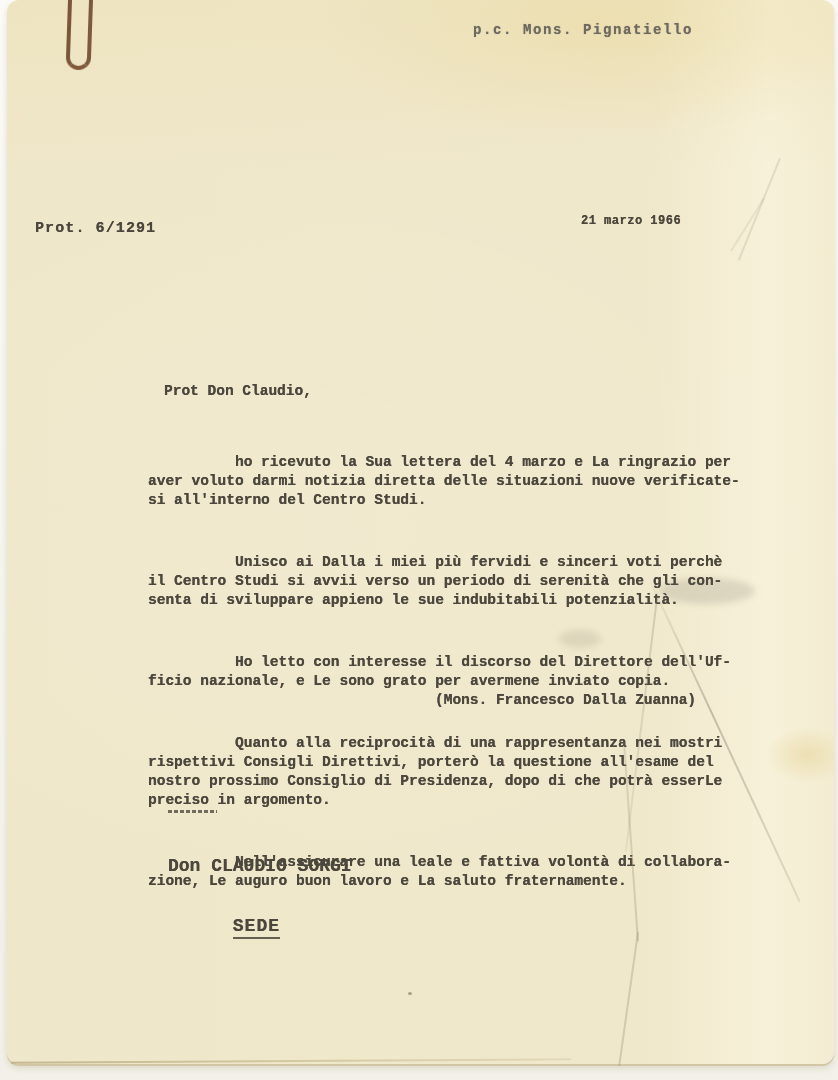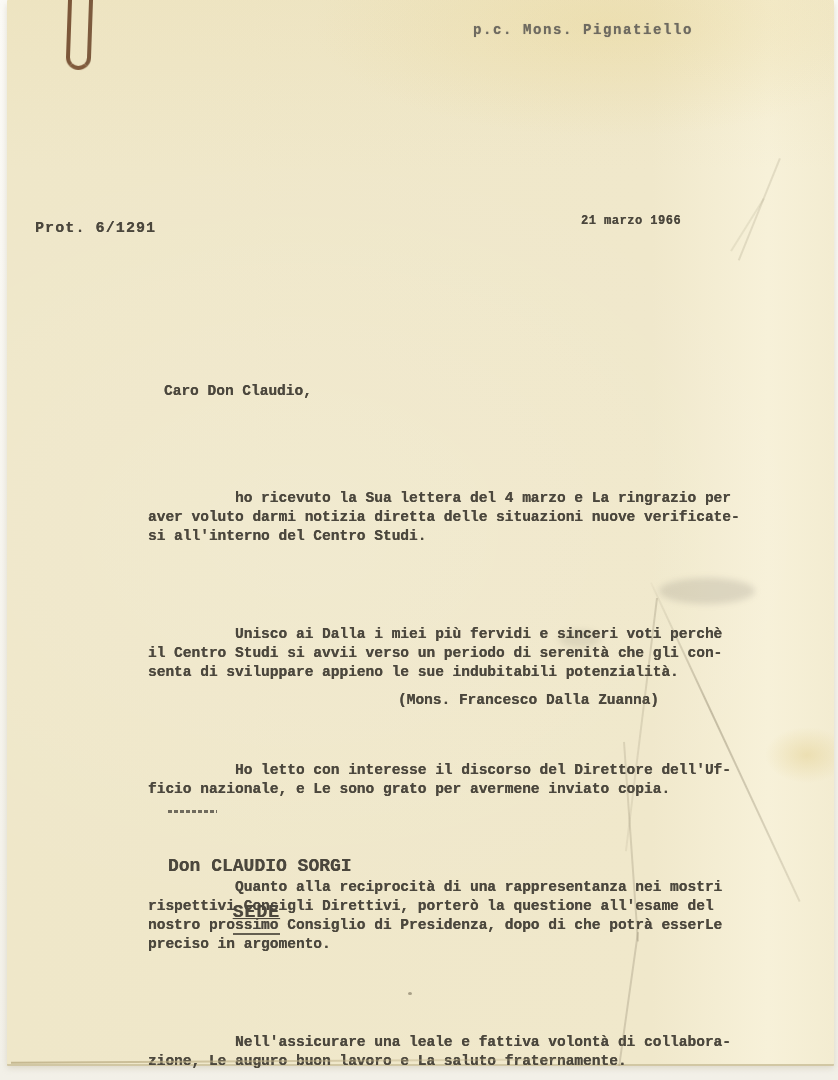--- a/index.html
+++ b/index.html
@@ -18,21 +18,21 @@
   .paper {
     position: absolute;
     left: 7px; top: 0; width: 827px; height: 1064px;
     background:
       radial-gradient(ellipse 420px 160px at 600px 25px, rgba(231,207,128,0.28), transparent 70%),
       radial-gradient(ellipse 60px 40px at 800px 755px, rgba(220,195,115,0.35), transparent 70%),
       radial-gradient(ellipse 700px 500px at 35% 50%, rgba(255,255,255,0.10), transparent 80%),
       linear-gradient(180deg, rgba(232,217,165,0.22), transparent 16%),
       linear-gradient(90deg, #efe7c9 0%, #f0e8cb 78%, #f7f1d9 92%, #f3ecd1 100%);
     box-shadow: 0 2px 0 rgba(207,196,158,0.9), 0 4px 6px rgba(180,170,140,0.35);
-    border-radius: 1px;
+    border-radius: 12px;
   }
   .overlay { position: absolute; pointer-events: none; }
 
   
   .staple {
     position: absolute;
     left: 60px; top: -12px;
     width: 25px; height: 82px;
     border-left: 4px solid rgba(104,62,33,0.85);
     border-right: 4px solid rgba(96,55,28,0.8);
@@ -74,45 +74,44 @@
   }
   .body {
     position: absolute;
     left: 141px; top: 344px;
     width: 650px;
     font-size: 14.5px;
     line-height: 19px;
     white-space: pre;
   }
   .salutation { margin-left: 16px; margin-bottom: 14px; }
-  .para { margin-bottom: 5px; margin-top: 36px; }
+  .para { margin-bottom: 5px; }
   .signature {
     position: absolute;
-    left: 391px; top: 692px;
+    left: 428px; top: 692px;
     font-size: 14.5px;
     white-space: pre;
   }
   .recipient {
     position: absolute;
     left: 161px; top: 770px;
     font-size: 18px;
     line-height: 20px;
     white-space: pre;
   }
   .overline {
     width: 49px; height: 3px;
     margin-bottom: 3px;
     background: repeating-linear-gradient(90deg, rgba(80,76,66,0.8) 0 4px, transparent 4px 6px);
   }
   .rec-sede {
     display: inline-block;
-    margin-top: 6px;
-    text-decoration: underline;
+    margin-top: 20px;
     border-bottom: 2px solid rgba(75,70,60,0.85);
-    padding-bottom: 11px;
+    padding-bottom: 1px;
     letter-spacing: 1px;
   }
 
   
   .crease { position: absolute; pointer-events: none; transform-origin: top left; }
   .crease1 { left: 643px; top: 583px; width: 2px; height: 352px; transform: rotate(-25deg);
     background: linear-gradient(to bottom, rgba(130,120,95,0.05), rgba(130,120,95,0.42) 40%, rgba(130,120,95,0.18)); filter: blur(0.4px); }
   .crease2 { left: 649px; top: 598px; width: 1.5px; height: 255px; transform: rotate(7deg);
     background: linear-gradient(to bottom, rgba(140,130,105,0.3), rgba(140,130,105,0.12)); filter: blur(0.5px); }
   .crease3 { left: 616px; top: 742px; width: 1.5px; height: 200px; transform: rotate(-4deg);
@@ -144,21 +143,21 @@
   <div class="paper">
 
     <div class="staple"></div>
 
     <div class="annotation ink">p.c. Mons. Pignatiello</div>
 
     <div class="prot ink">Prot. 6/1291</div>
     <div class="date ink">21 marzo 1966</div>
 
     <div class="body ink">
-      <div class="salutation">Caro Don Claudio,</div>
+      <div class="salutation">Prot Don Claudio,</div>
       <div class="para">          ho ricevuto la Sua lettera del 4 marzo e La ringrazio per
 aver voluto darmi notizia diretta delle situazioni nuove verificate-
 si all'interno del Centro Studi.</div>
       <div class="para">          Unisco ai Dalla i miei più fervidi e sinceri voti perchè
 il Centro Studi si avvii verso un periodo di serenità che gli con-
 senta di sviluppare appieno le sue indubitabili potenzialità.</div>
       <div class="para">          Ho letto con interesse il discorso del Direttore dell'Uf-
 ficio nazionale, e Le sono grato per avermene inviato copia.</div>
       <div class="para">          Quanto alla reciprocità di una rappresentanza nei mostri
 rispettivi Consigli Direttivi, porterò la questione all'esame del

